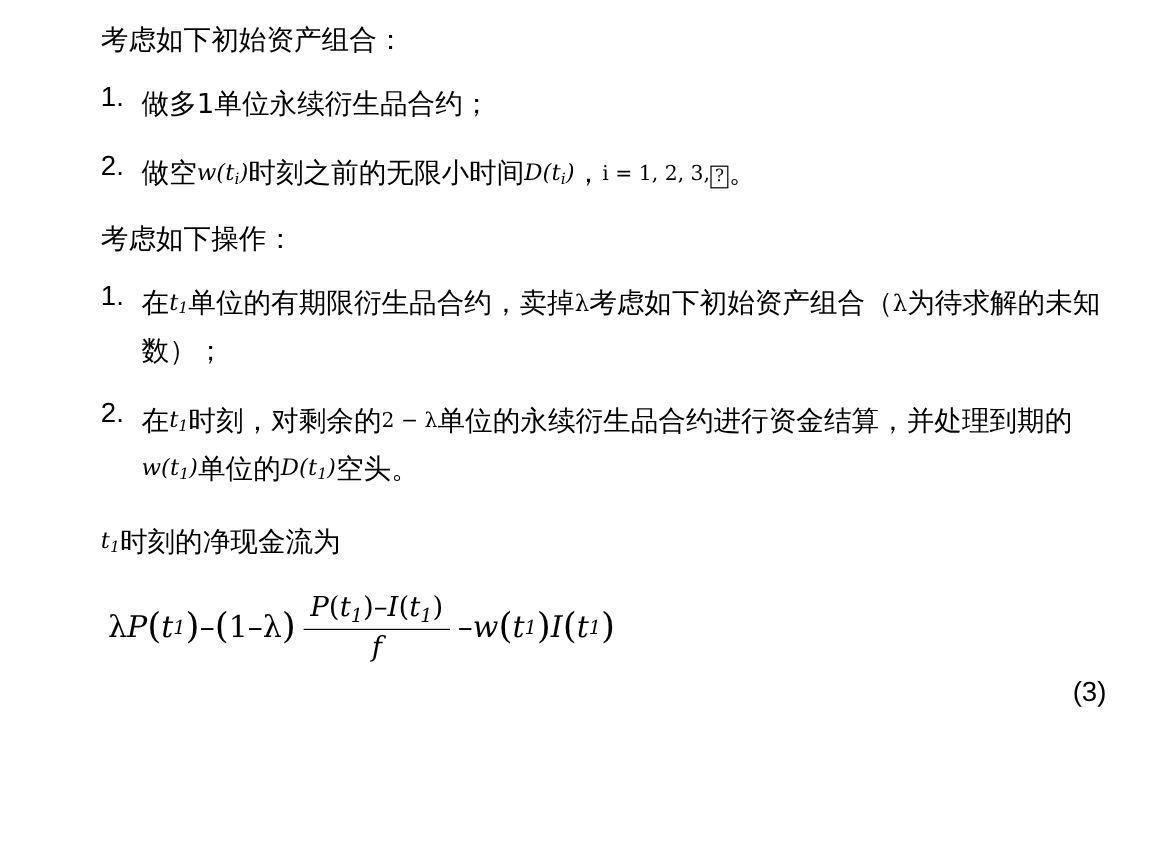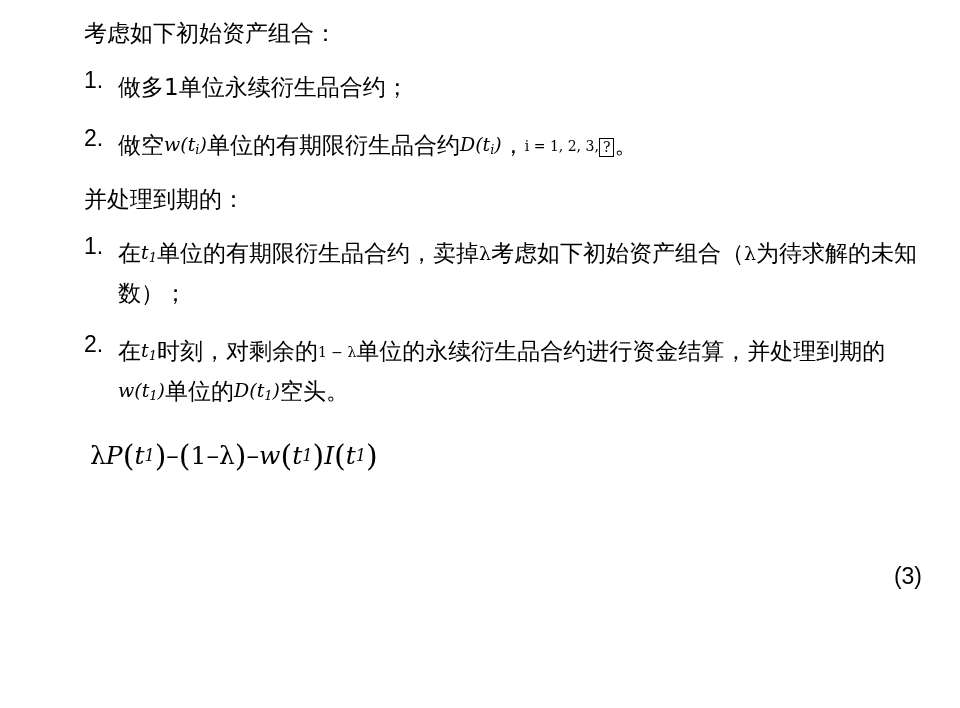--- a/index.html
+++ b/index.html
@@ -51,21 +51,21 @@
     text-align: right;
   }
   .m .sub {
     font-size: 13px;
     font-style: italic;
     vertical-align: -3px;
   }
   .mn {
     font-family: "DejaVu Serif", serif;
     font-style: normal;
-    font-size: 14px;
+    font-size: 17px;
     vertical-align: 2px;
     white-space: nowrap;
   }
   .lam {
     font-family: "DejaVu Serif", serif;
     font-style: normal;
     font-size: 19px;
     vertical-align: 1px;
   }
   .box-glyph {
@@ -144,55 +144,63 @@
   <div class="hdr">考虑如下初始资产组合：</div>
 
   <div class="item">
     <span class="num">1.</span>
     <span class="body">做多1单位永续衍生品合约；</span>
   </div>
 
   <div class="item">
     <span class="num">2.</span>
     <span class="body">
-      <span>做空</span><span class="m"><span>w(t</span><span class="sub">i</span><span>)</span></span><span>单位的有期限衍生品合约</span><span class="m"><span>D(t</span><span class="sub">i</span><span>)</span></span><span>，</span><span class="mn">i = 1, 2, 3,</span><span class="box-glyph">?</span><span>。</span>
-    </span>
-  </div>
-
-  <div class="hdr">并处理到期的：</div>
+      <span>做空</span><span class="m"><span>w(t</span><span class="sub">i</span><span>)</span></span><span>时刻之前的无限小时间</span><span class="m"><span>D(t</span><span class="sub">i</span><span>)</span></span><span>，</span><span class="mn">i = 1, 2, 3,</span><span class="box-glyph">?</span><span>。</span>
+    </span>
+  </div>
+
+  <div class="hdr">考虑如下操作：</div>
 
   <div class="item">
     <span class="num">1.</span>
     <span class="body">
       <span>在</span><span class="m"><span>t</span><span class="sub">1</span></span><span>单位的有期限衍生品合约，卖掉</span><span class="lam">λ</span><span>考虑如下初始资产组合（</span><span class="lam">λ</span><span>为待求解的未知数）；</span>
     </span>
   </div>
 
   <div class="item">
     <span class="num">2.</span>
     <span class="body">
-      <span>在</span><span class="m"><span>t</span><span class="sub">1</span></span><span>时刻，对剩余的</span><span class="mn">1 − λ</span><span>单位的永续衍生品合约进行资金结算，并处理到期的</span><span class="m"><span>w(t</span><span class="sub">1</span><span>)</span></span><span>单位的</span><span class="m"><span>D(t</span><span class="sub">1</span><span>)</span></span><span>空头。</span>
-    </span>
-  </div>
-
+      <span>在</span><span class="m"><span>t</span><span class="sub">1</span></span><span>时刻，对剩余的</span><span class="mn">2 − λ</span><span>单位的永续衍生品合约进行资金结算，并处理到期的</span><span class="m"><span>w(t</span><span class="sub">1</span><span>)</span></span><span>单位的</span><span class="m"><span>D(t</span><span class="sub">1</span><span>)</span></span><span>空头。</span>
+    </span>
+  </div>
+
+  <div class="netline">
+    <span class="m"><span>t</span><span class="sub">1</span></span><span>时刻的净现金流为</span>
+  </div>
 
   <div class="formula">
     <span class="rm">λ</span>
       <span class="it">P</span>
       <span class="bigp">(</span>
       <span class="it">t</span>
       <span class="sub">1</span>
       <span class="bigp">)</span>
       <span class="rm">–</span>
       <span class="bigp">(</span>
       <span class="rm">1</span>
       <span class="rm">–</span>
       <span class="rm">λ</span>
       <span class="bigp">)</span>
 
+    <span class="frac">
+      <span class="numer"><span class="it">P</span><span class="rm">(</span><span class="it">t</span><span class="sub">1</span><span class="rm">)</span><span class="rm">–</span><span class="it">I</span><span class="rm">(</span><span class="it">t</span><span class="sub">1</span><span class="rm">)</span></span>
+      <span class="rule"></span>
+      <span class="denom">f</span>
+    </span>
 
     <span class="rm">–</span>
       <span class="it">w</span>
       <span class="bigp">(</span>
       <span class="it">t</span>
       <span class="sub">1</span>
       <span class="bigp">)</span>
       <span class="it">I</span>
       <span class="bigp">(</span>
       <span class="it">t</span>

